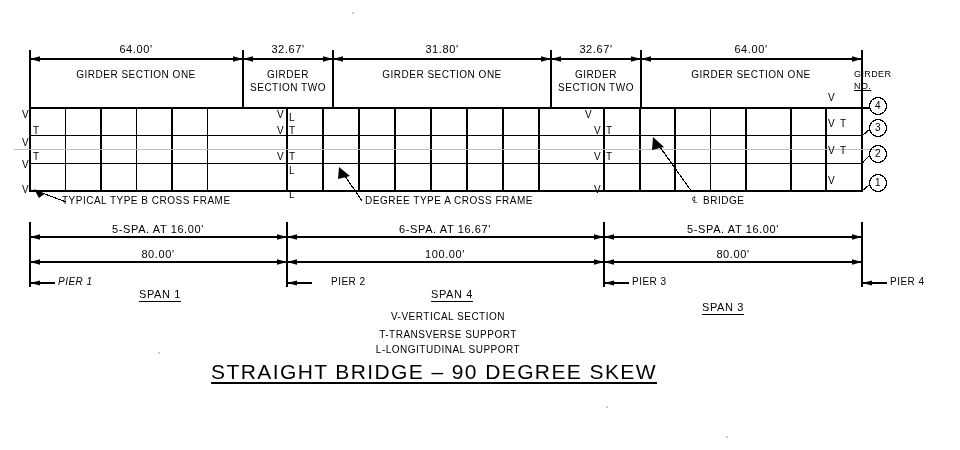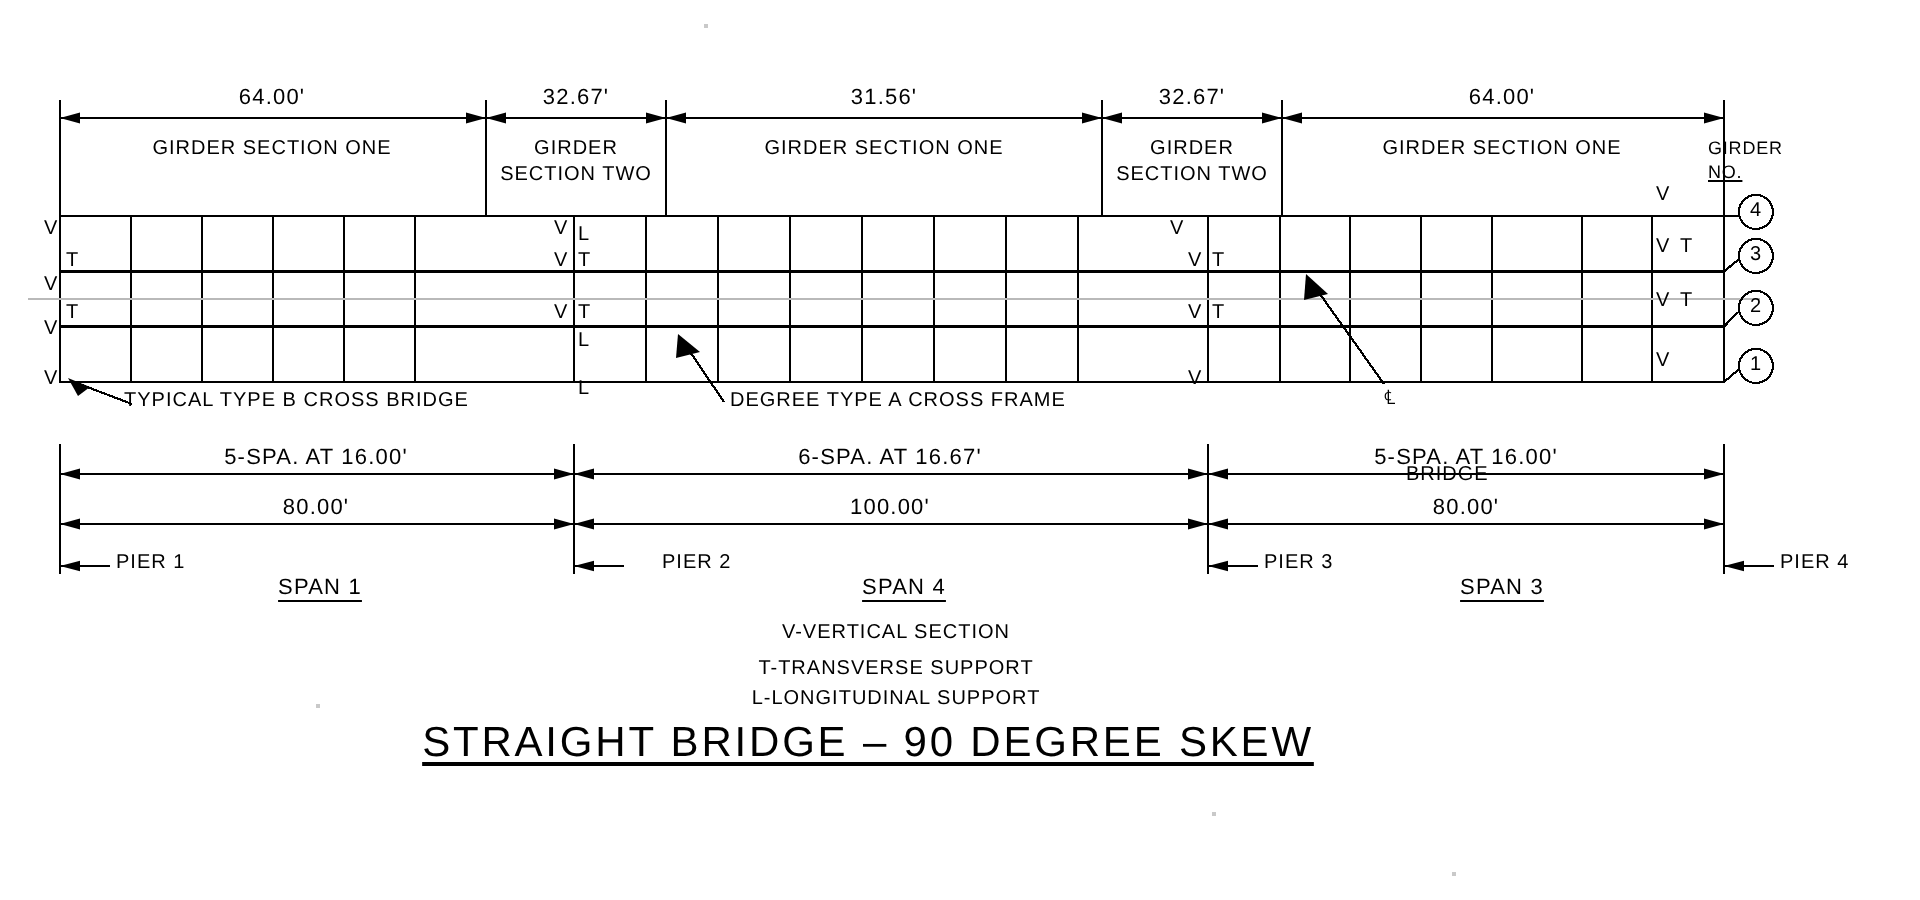--- a/index.html
+++ b/index.html
@@ -155,21 +155,21 @@
       <polygon points="862,283 872,280.4 872,285.6"></polygon>
 
       <polygon points="34,189 45,193.5 39,198"></polygon>
       <polygon points="339,167 350,176 338,179"></polygon>
       <polygon points="653,137 664,147 652,150"></polygon>
     </g>
   </svg>
 
   <div class="abs txt center" style="left:136px;top:44px;">64.00'</div>
   <div class="abs txt center" style="left:288px;top:44px;">32.67'</div>
-  <div class="abs txt center" style="left:442px;top:44px;">31.56'</div>
+  <div class="abs txt center" style="left:442px;top:44px;">31.80'</div>
   <div class="abs txt center" style="left:596px;top:44px;">32.67'</div>
   <div class="abs txt center" style="left:751px;top:44px;">64.00'</div>
 
   <div class="abs txt-sm center" style="left:136px;top:70px;">GIRDER  SECTION  ONE</div>
 
   <div class="abs txt-sm center" style="left:288px;top:70px;">GIRDER</div>
   <div class="abs txt-sm center" style="left:288px;top:83px;">SECTION TWO</div>
 
   <div class="abs txt-sm center" style="left:442px;top:70px;">GIRDER  SECTION  ONE</div>
 
@@ -209,41 +209,41 @@
   <div class="abs txt-sm" style="left:606px;top:152px;">T</div>
   <div class="abs txt-sm" style="left:594px;top:185px;">V</div>
 
   <div class="abs txt-sm" style="left:828px;top:93px;">V</div>
   <div class="abs txt-sm" style="left:828px;top:119px;">V</div>
   <div class="abs txt-sm" style="left:840px;top:119px;">T</div>
   <div class="abs txt-sm" style="left:828px;top:146px;">V</div>
   <div class="abs txt-sm" style="left:840px;top:146px;">T</div>
   <div class="abs txt-sm" style="left:828px;top:176px;">V</div>
 
-  <div class="abs txt-sm" style="left:62px;top:196px;">TYPICAL TYPE B CROSS BRIDGE</div>
+  <div class="abs txt-sm" style="left:62px;top:196px;">TYPICAL TYPE B CROSS FRAME</div>
   <div class="abs txt-sm" style="left:365px;top:196px;">DEGREE TYPE A CROSS FRAME</div>
   <div class="abs txt-sm" style="left:692px;top:195px;">℄</div>
-  <div class="abs txt-sm" style="left:703px;top:196px;margin-top:37px;">BRIDGE</div>
+  <div class="abs txt-sm" style="left:703px;top:196px;">BRIDGE</div>
 
   <div class="abs txt center" style="left:158px;top:224px;">5-SPA. AT 16.00'</div>
   <div class="abs txt center" style="left:445px;top:224px;">6-SPA. AT 16.67'</div>
   <div class="abs txt center" style="left:733px;top:224px;">5-SPA. AT 16.00'</div>
 
   <div class="abs txt center" style="left:158px;top:249px;">80.00'</div>
   <div class="abs txt center" style="left:445px;top:249px;">100.00'</div>
   <div class="abs txt center" style="left:733px;top:249px;">80.00'</div>
 
-  <div class="abs txt-sm" style="left:58px;top:277px;">PIER 1</div>
+  <div class="abs txt-sm" style="left:58px;top:277px;font-style:italic;">PIER 1</div>
   <div class="abs txt-sm" style="left:331px;top:277px;">PIER 2</div>
   <div class="abs txt-sm" style="left:632px;top:277px;">PIER 3</div>
   <div class="abs txt-sm" style="left:890px;top:277px;">PIER 4</div>
 
   <div class="abs txt ul center" style="left:160px;top:289px;">SPAN  1</div>
   <div class="abs txt ul center" style="left:452px;top:289px;">SPAN  4</div>
-  <div class="abs txt ul center" style="left:723px;top:289px;margin-left:28px;">SPAN  3</div>
+  <div class="abs txt ul center" style="left:723px;top:302px;">SPAN  3</div>
 
   <div class="abs txt-sm center" style="left:448px;top:312px;">V-VERTICAL SECTION</div>
   <div class="abs txt-sm center" style="left:448px;top:330px;">T-TRANSVERSE SUPPORT</div>
   <div class="abs txt-sm center" style="left:448px;top:345px;">L-LONGITUDINAL SUPPORT</div>
 
   <div class="abs txt-title ul center" style="left:434px;top:361px;">STRAIGHT BRIDGE – 90 DEGREE SKEW</div>
 
   <div class="speck" style="left:352px;top:12px;"></div>
   <div class="speck" style="left:158px;top:352px;"></div>
   <div class="speck" style="left:606px;top:406px;"></div>

